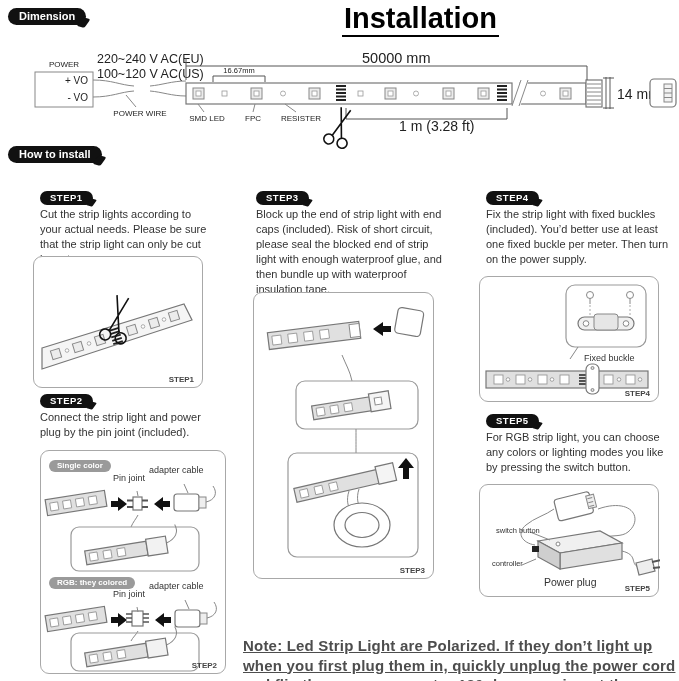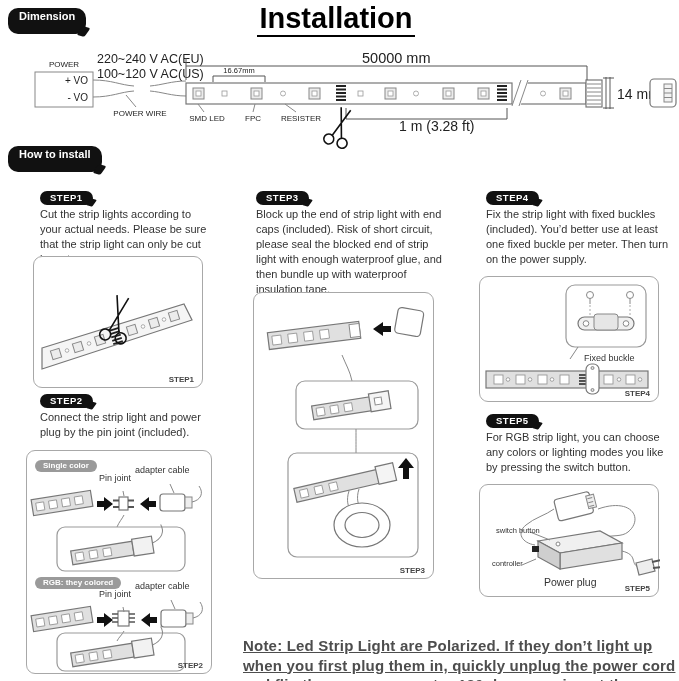--- a/index.html
+++ b/index.html
@@ -2,36 +2,36 @@
 <html><head>
 <meta charset="utf-8">
 <style>
   * { margin:0; padding:0; box-sizing:border-box; }
   html,body { background:#fff; }
   body { width:679px; height:681px; position:relative; overflow:hidden;
          font-family:"Liberation Sans", sans-serif; color:#333; }
 
   
   .bubble { position:absolute; background:#111; color:#fff; font-weight:bold;
-            font-size:11px; padding:2px 11px 12px; border-radius:10px; z-index:2; }
+            font-size:11px; padding:2px 11px 3px; border-radius:10px; z-index:2; }
   .bubble::after { content:""; position:absolute; right:-2px; bottom:-2px;
             width:9px; height:9px; background:#111; border-radius:2px;
             transform:skewX(-24deg) rotate(14deg); z-index:-1; }
 
   .step-badge { position:absolute; background:#111; color:#fff; font-weight:bold;
             font-size:9.5px; letter-spacing:.5px; padding:1px 10px 2px;
             border-radius:8px; z-index:2; }
   .step-badge::after { content:""; position:absolute; right:-2px; bottom:-1px;
             width:7px; height:7px; background:#111; border-radius:1px;
             transform:skewX(-24deg) rotate(14deg); z-index:-1; }
 
   .gray-pill { position:absolute; background:#9a9a9a; color:#fff; font-weight:bold;
             font-size:8px; padding:1px 8px 2px; border-radius:7px; z-index:2; }
 
-  .page-title { position:absolute; left:166px; top:2px; width:340px; text-align:center;
+  .page-title { position:absolute; left:159px; top:2px; width:340px; text-align:right;
             font-size:29px; font-weight:bold; color:#000; }
   .page-title span { border-bottom:2.5px solid #000; padding:0 2px 1px; }
 
   .step-text { position:absolute; font-size:11px; line-height:1.36; color:#333; }
 
   .fig-box { position:absolute; border:1.3px solid #a8a8a8; border-radius:9px;
             background:#fff; }
   .fig-label { position:absolute; right:8px; bottom:3px; font-size:8px;
             font-weight:bold; color:#444; }
   .fig-note { position:absolute; font-size:9px; color:#333; white-space:nowrap; }
@@ -162,21 +162,21 @@
       <path d="M-5,16 L6,-20 M5,16 L-6,-20"></path>
       <circle cx="-8" cy="21" r="5.5"></circle>
         <circle cx="8" cy="21" r="5.5"></circle>
     </g>
   </svg>
   <span class="fig-label">STEP1</span>
 </div>
 
 <div class="step-badge" style="left:40px; top:394px;">STEP2</div>
 <div class="step-text" style="left:40px; top:410px; width:175px;">Connect the strip light and power plug by the pin joint (included).</div>
-<div class="fig-box" style="left:26px; top:450px; width:186px; height:224px;text-align:center;">
+<div class="fig-box" style="left:40px; top:450px; width:186px; height:224px;text-align:center;">
   <svg width="186" height="224" viewBox="0 0 186 224">
 
     <g transform="rotate(-9 35 52)">
       <rect x="5" y="44" width="60" height="16" fill="#e0e0e0" class="ln"></rect>
       <g fill="#fff" stroke="#999" stroke-width="0.9">
         <rect x="9" y="48" width="8" height="8"></rect>
           <rect x="22" y="48" width="8" height="8"></rect>
         <rect x="35" y="48" width="8" height="8"></rect>
           <rect x="48" y="48" width="8" height="8"></rect>
       </g>

